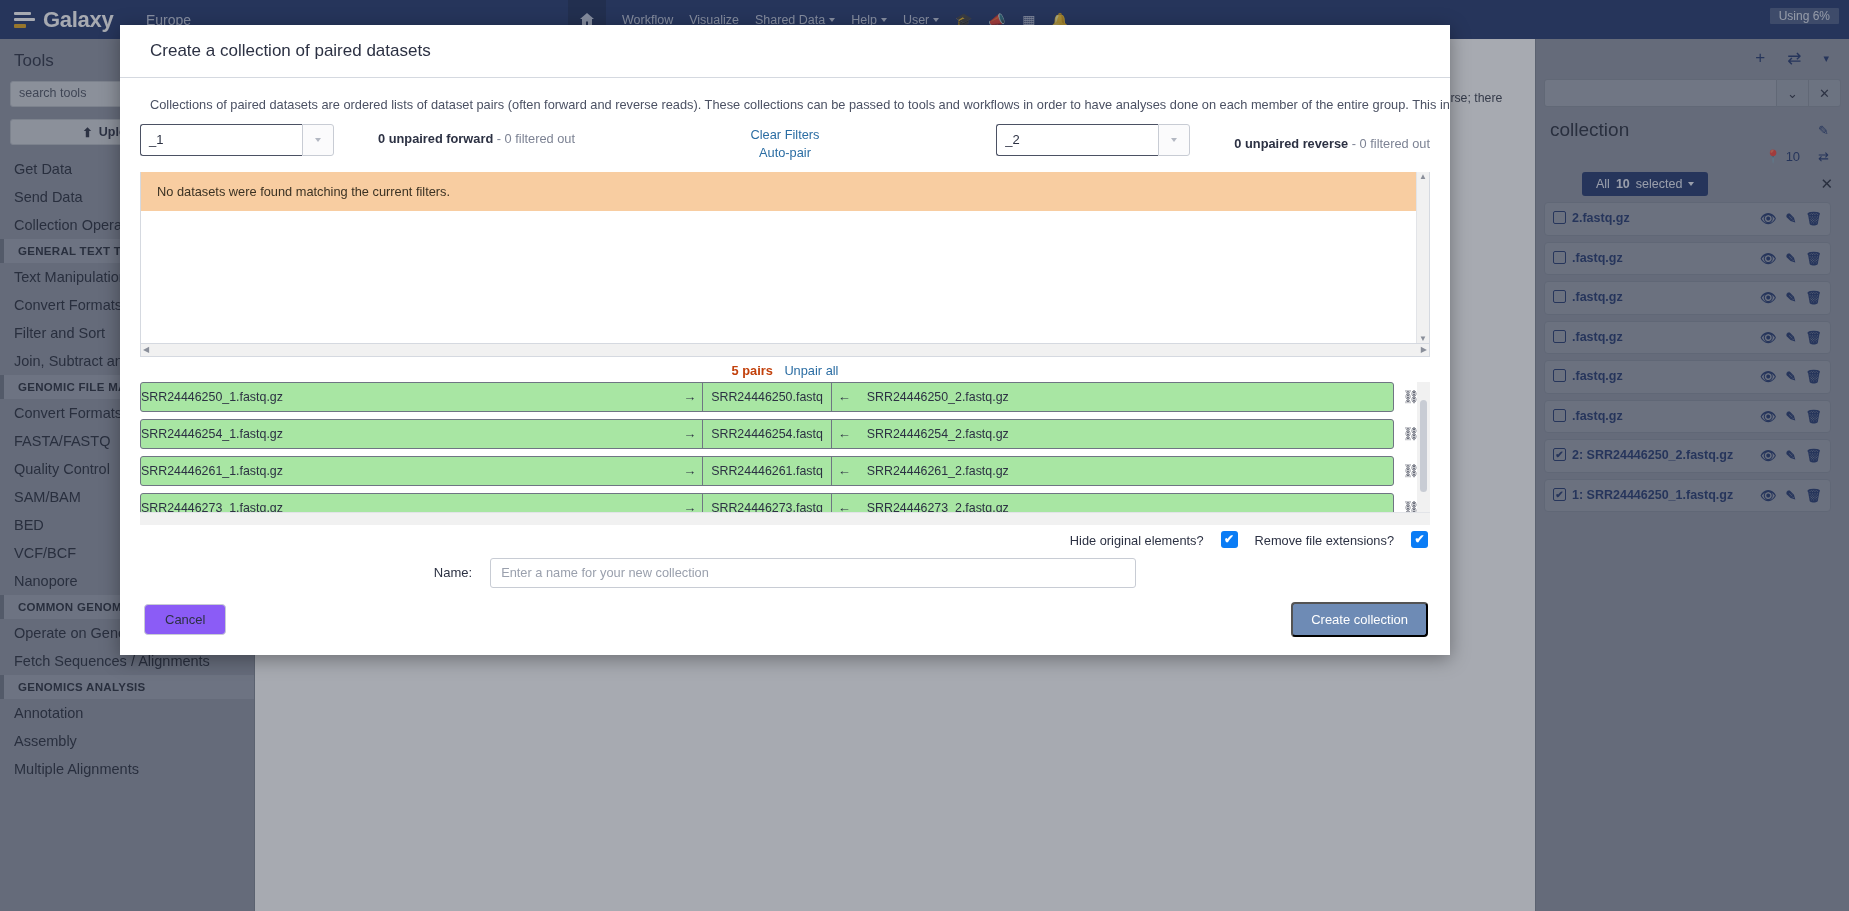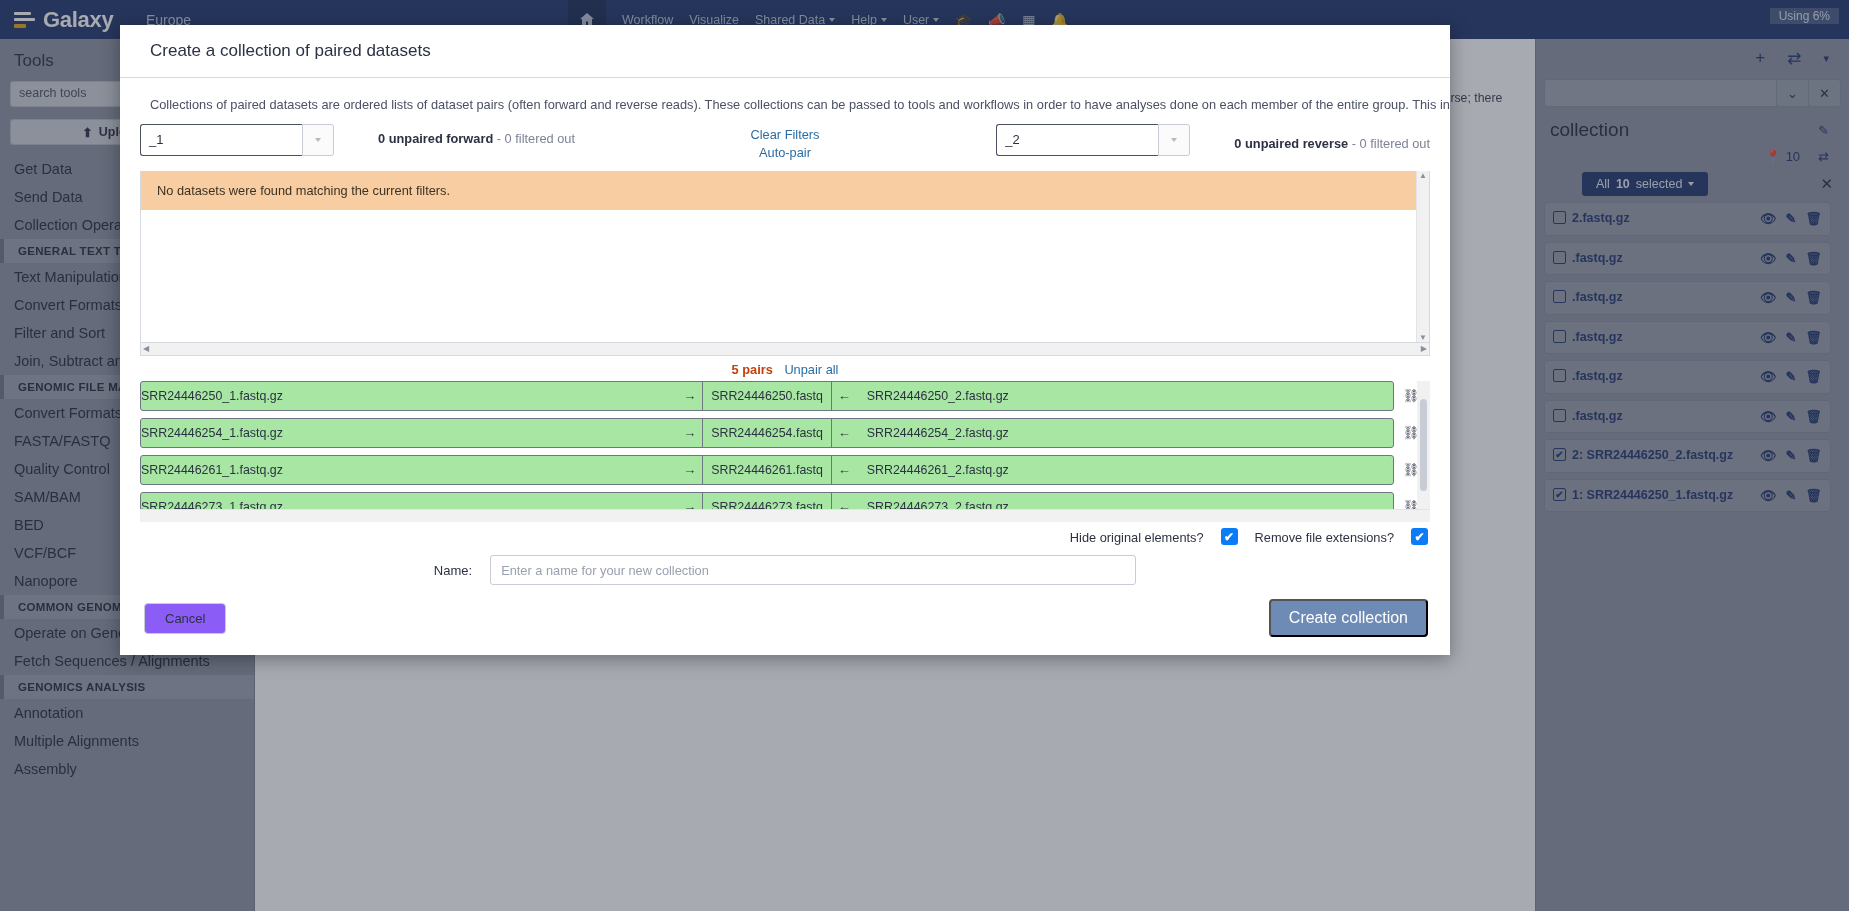--- a/index.html
+++ b/index.html
@@ -207,21 +207,21 @@
   .pair-vthumb { position: absolute; right: 3px; top: 18px; width: 7px; height: 92px; background: #c8ccd4; border-radius: 4px; }
   .pair-hscroll { position: absolute; left: 0; right: 0; bottom: 0; height: 13px; background: #f1f1f1; border-top: 1px solid #e2e4e8; }
 
   .opts-row { display: flex; align-items: flex-end; justify-content: flex-end; gap: 17px; padding: 6px 22px 4px 16px; font-size: 12.8px; }
   .cbx { width: 17px; height: 17px; background: #0a7cf5; border-radius: 3px; display: inline-flex; align-items: center; justify-content: center; color: #fff; font-size: 12px; font-weight: 700; }
   .name-row { display: flex; align-items: center; justify-content: center; gap: 18px; padding: 6px 0 0; }
   .name-label { font-size: 13px; color: #2c3143; }
   .name-input { width: 646px; height: 30px; border: 1px solid #c8ccd4; border-radius: 3px; padding: 5px 10px; font-size: 12.8px; color: #9aa0ad; display: flex; align-items: center; }
   .modal-foot { display: flex; align-items: center; justify-content: space-between; padding: 14px 22px 18px 24px; }
   .btn-cancel { border: 1px solid #c8ccd4; border-radius: 4px; background: #8b5cf6; color: #2c3143; font-size: 13px; padding: 7px 20px; }
-  .btn-create { background: #6e8bb5; color: #fff; border-radius: 4px; font-size: 16px; padding: 8px 18px; }
+  .btn-create { background: #6e8bb5; color: #fff; border-radius: 4px; font-size: 13px; padding: 8px 18px; }
 </style>
 </head>
 <body>
 
 <div id="root">
 
   <div id="app">
 
     <div class="masthead">
       <div class="brand">
@@ -289,22 +289,22 @@
           <div class="tool-row">Quality Control</div>
           <div class="tool-row">SAM/BAM</div>
           <div class="tool-row">BED</div>
           <div class="tool-row">VCF/BCF</div>
           <div class="tool-row">Nanopore</div>
           <div class="tool-section">COMMON GENOMICS TOOLS</div>
           <div class="tool-row">Operate on Genomic Intervals</div>
           <div class="tool-row">Fetch Sequences / Alignments</div>
           <div class="tool-section">GENOMICS ANALYSIS</div>
           <div class="tool-row">Annotation</div>
+          <div class="tool-row">Assembly</div>
           <div class="tool-row">Multiple Alignments</div>
-          <div class="tool-row">Assembly</div>
         </div>
     </div>
 
     <div class="center">
       <div class="center-inner">
         <div class="center-col" id="center-left">
             <div class="news-p">Use CellProfiler as if you were working in your local workstation</div>
             <div class="news-h">Initial EuroScienceGateway workflows published in WorkflowHub</div>
             <div class="news-p">Workflows covering astronomy, biodiversity, earth science and genomics published in WorkflowHub together with onboarding guide</div>
             <div class="news-h">FOSDEM 2024: How Galaxy democratizes data analysis</div>

